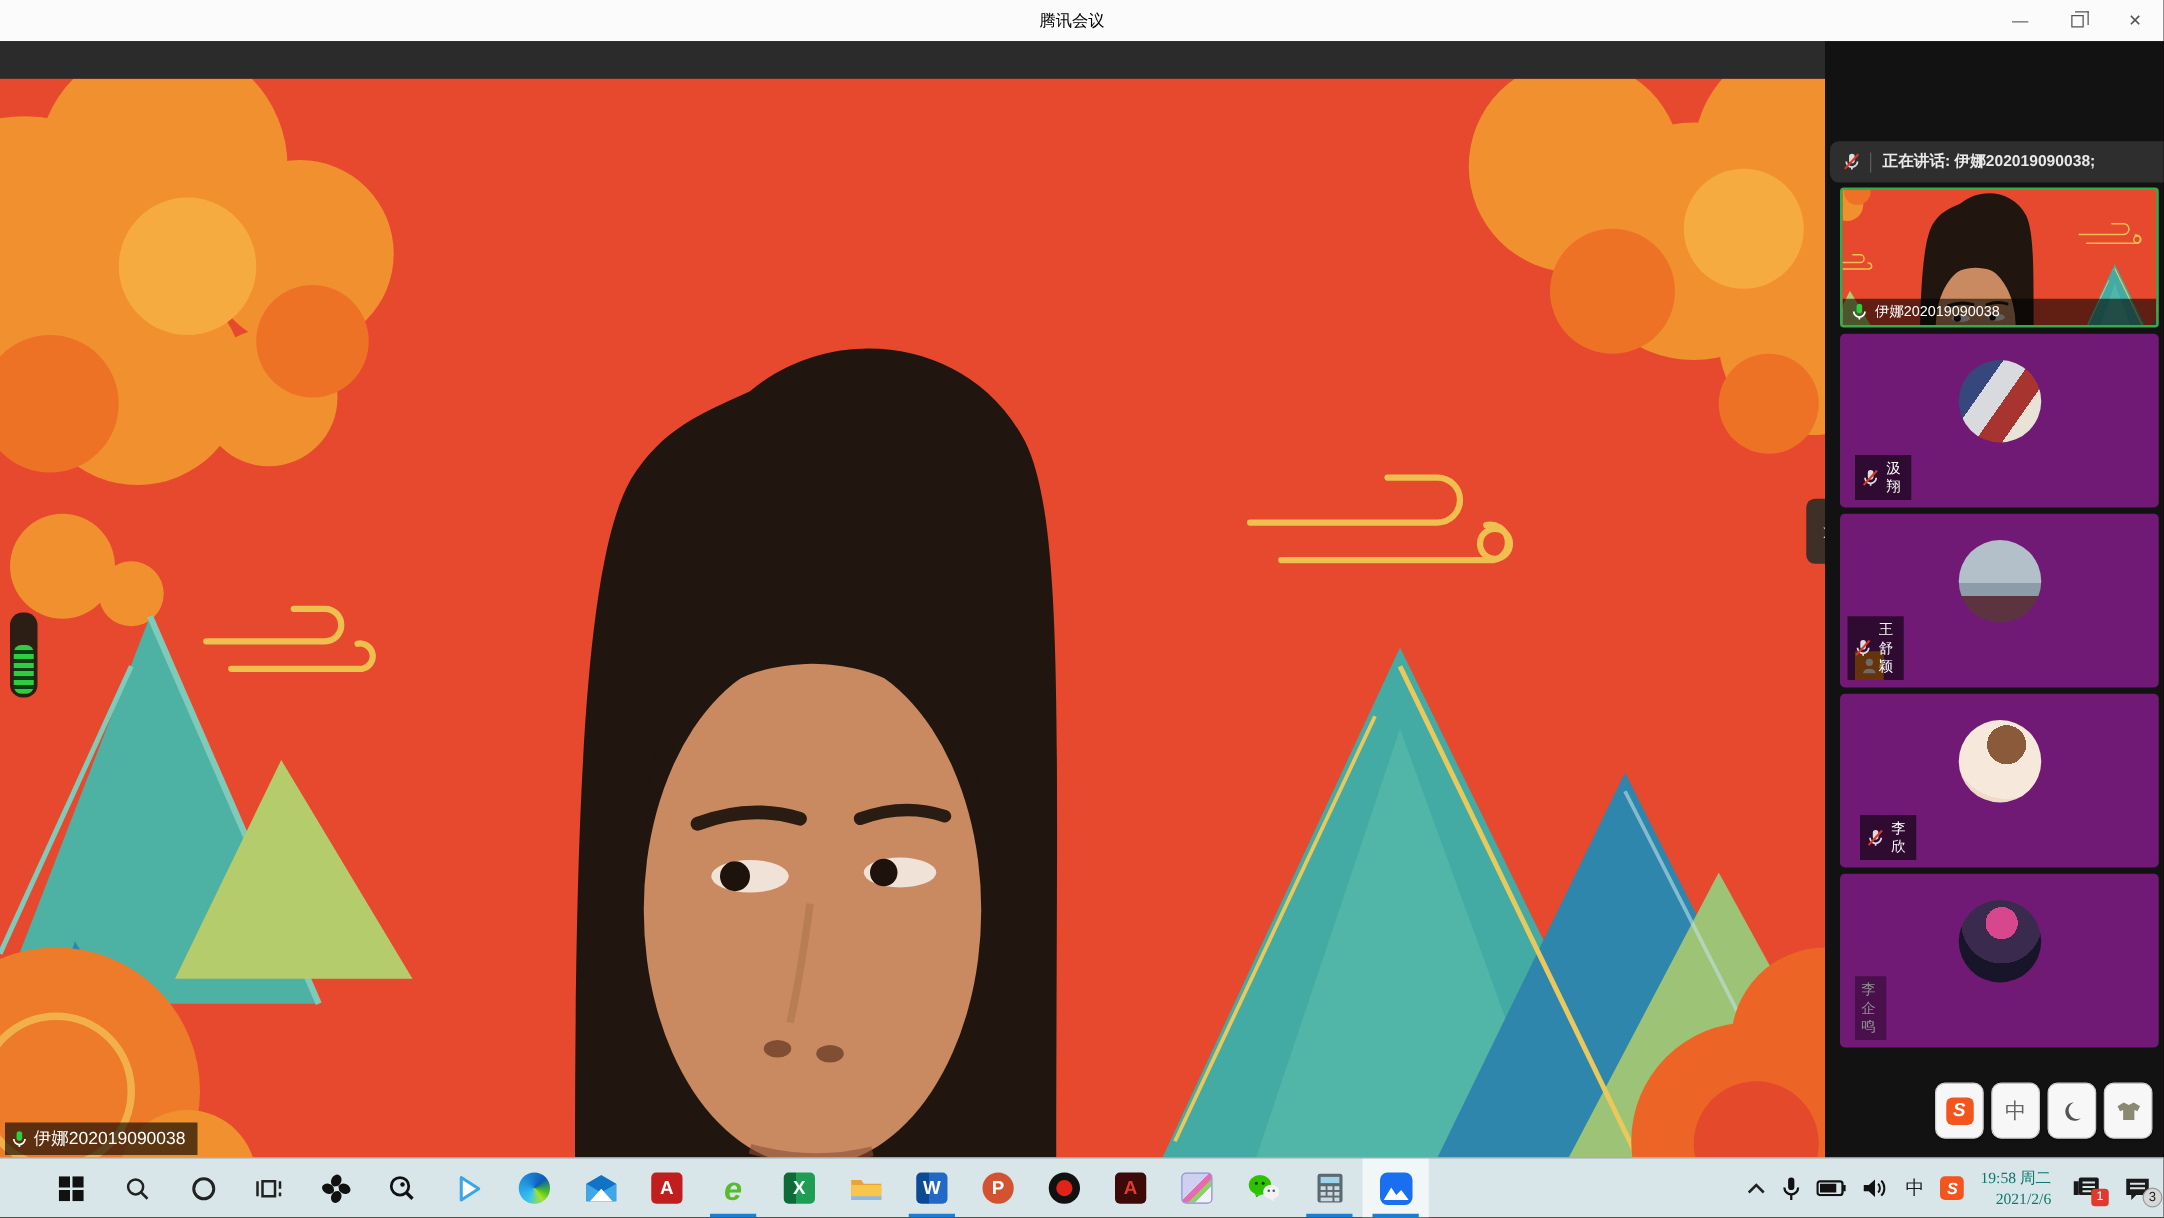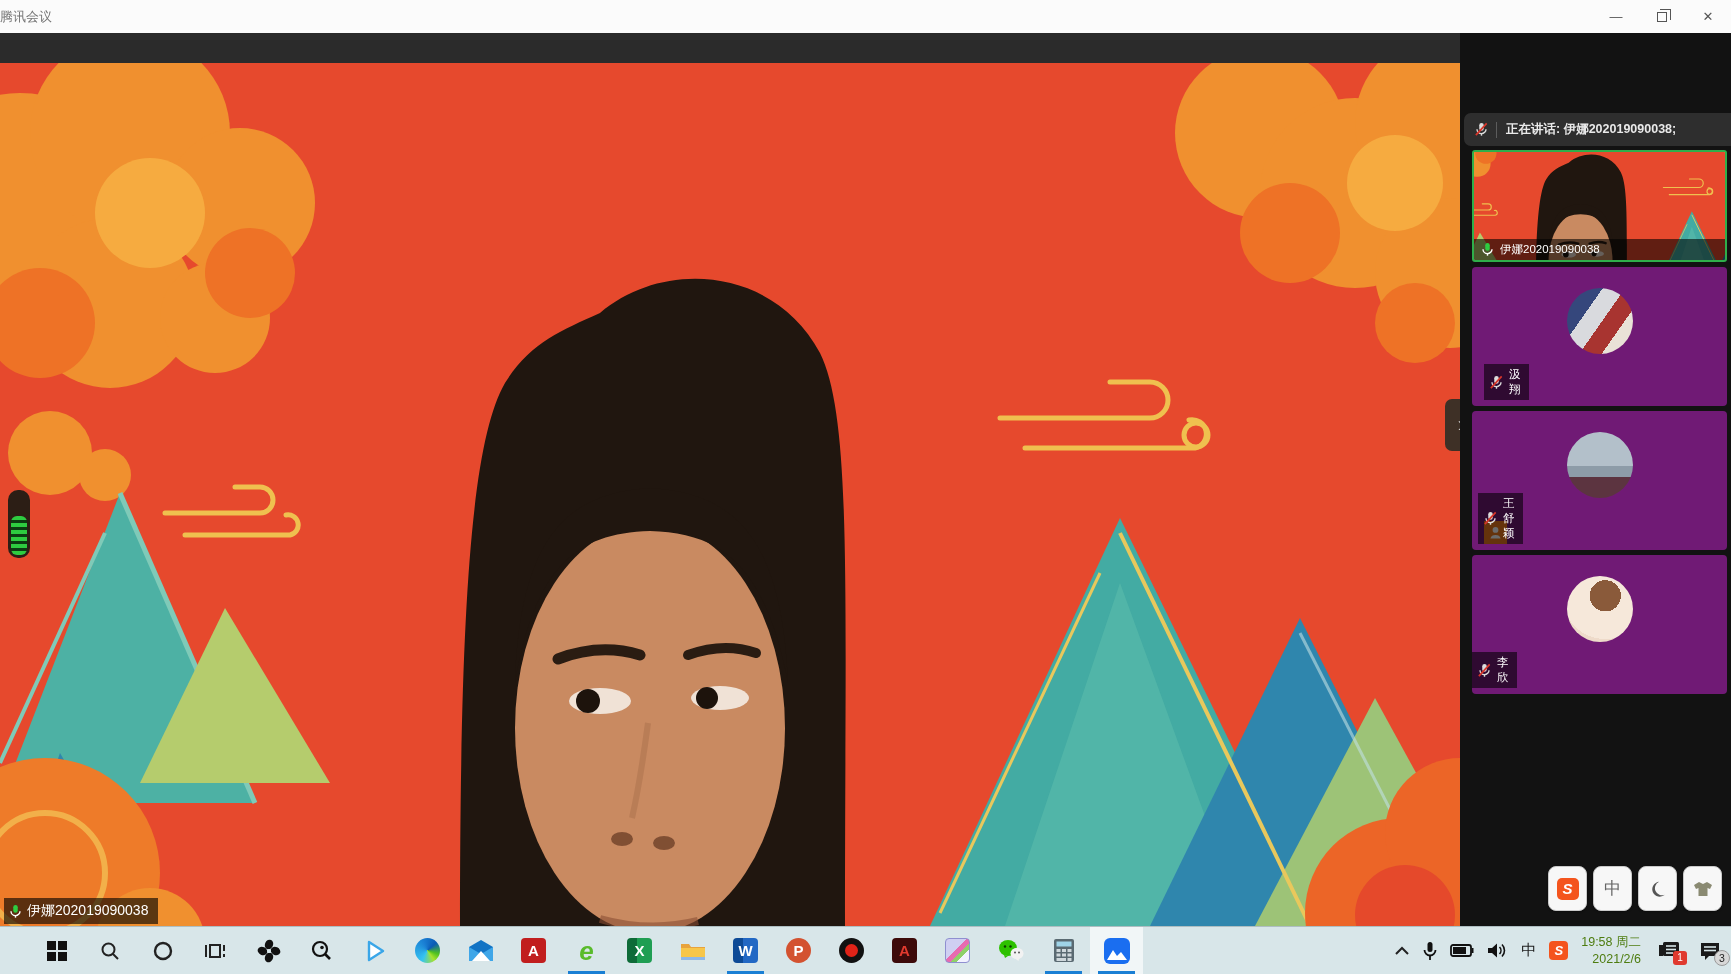--- a/index.html
+++ b/index.html
@@ -3,22 +3,22 @@
 <meta charset="utf-8">
 <style>
   * { margin:0; padding:0; box-sizing:border-box; }
   html,body { width:1731px; height:974px; overflow:hidden; background:#000;
               font-family:"Liberation Sans","DejaVu Sans",sans-serif; }
   #app { position:relative; width:1731px; height:974px; }
 
   
   .titlebar { position:absolute; left:0; top:0; width:1731px; height:33px;
               background:#fbfbfb; display:flex; align-items:center; }
-  .titlebar-title { position:absolute; left:0; right:16px; 
-                    font-size:13px; color:#737373; }
+  .titlebar-title { position:absolute; left:0; right:16px; text-align:center;
+                    font-size:13px; color:#000000; }
   .win-controls { position:absolute; right:0; top:0; height:33px; display:flex; }
   .win-btn { width:46px; height:33px; display:flex; align-items:center; justify-content:center;
              color:#555; font-size:13px; cursor:default; }
   .restore-box { width:10px; height:10px; border:1.5px solid #555; position:relative; }
   .restore-box::before { content:""; position:absolute; left:2px; top:-4px; width:10px; height:10px;
              border:1.5px solid #555; border-left:none; border-bottom:none; }
 
   
   .toolbar-strip { position:absolute; left:0; top:33px; width:1460px; height:30px; background:#2b2b2b; }
 
@@ -82,21 +82,21 @@
   .tb-cell { width:53px; display:flex; align-items:center; justify-content:center; position:relative; cursor:pointer; }
   .tb-cell.running::after { content:""; position:absolute; left:8px; right:8px; bottom:0; height:3px; background:#1a7fd4; }
   .tb-cell.active { background:rgba(255,255,255,.65); }
 
   .sq { border-radius:4px; display:flex; align-items:center; justify-content:center;
         color:#fff; font-weight:bold; }
 
   .tray { margin-left:auto; display:flex; align-items:center; gap:13px; padding-right:10px; }
   .tray-ic { display:flex; align-items:center; justify-content:center; cursor:pointer; position:relative; }
   .tray-zh { font-size:15px; color:#1a1a1a; }
-  .clock { text-align:right; font-size:12.5px; color:#4d7c0f; line-height:1.3; cursor:pointer; }
+  .clock { text-align:right; font-size:12.5px; color:#0f766e; line-height:1.3; cursor:pointer;font-family:Liberation Serif, serif; }
   .badge-red { position:absolute; right:-7px; bottom:-4px; min-width:14px; height:14px; background:#e03a2f;
                color:#fff; border-radius:3px; font-size:10px; display:flex; align-items:center;
                justify-content:center; padding:0 2px; }
   .badge-gray { position:absolute; right:-9px; bottom:-5px; width:16px; height:16px; background:#d8d8d8;
                 border:1px solid #9a9a9a; color:#222; border-radius:50%; font-size:10.5px; display:flex;
                 align-items:center; justify-content:center; }
 </style>
 </head>
 <body>
 
@@ -272,31 +272,39 @@
                 </svg>
               </span>
             <span>王舒颖</span>
           </div>
         </div>
       </div>
 
       <div class="tile avatar-tile">
         <div class="avatar" style="background:radial-gradient(circle at 58% 30%,#8a5a3a 0 26%,#f6e8da 26% 72%,#eedbca 72%)"></div>
         <div class="label-row">
-          <div class="tile-label" style="margin-left:0">
+          <div class="tile-label" style="margin-left:16px">
             <span class="mic">
                 <svg viewBox="0 0 16 16">
                   <use href="#mic-muted"></use>
                 </svg>
               </span>
             <span>李欣</span>
           </div>
         </div>
       </div>
 
+      <div class="tile avatar-tile">
+        <div class="avatar" style="background:radial-gradient(circle at 52% 28%,#d6478e 0 22%,#3a2a4e 22% 55%,#18142a 55%)"></div>
+        <div class="label-row">
+          <div class="tile-label dim-label" style="margin-left:12px">
+            <span>李企鸣</span>
+          </div>
+        </div>
+      </div>
 
     </div>
   </div>
 
   <div class="speaking-banner">
     <span class="mic">
         <svg viewBox="0 0 16 16">
           <use href="#mic-muted"></use>
         </svg>
       </span>

